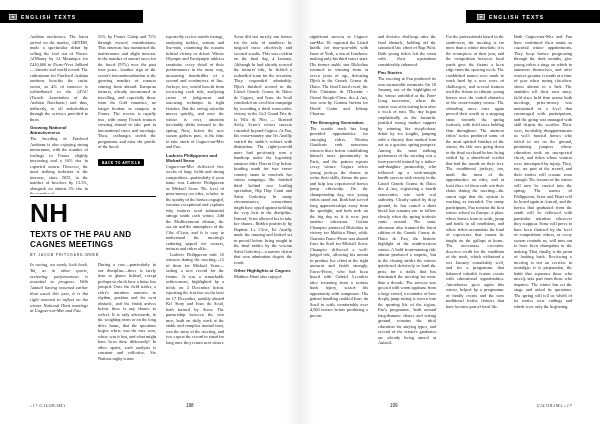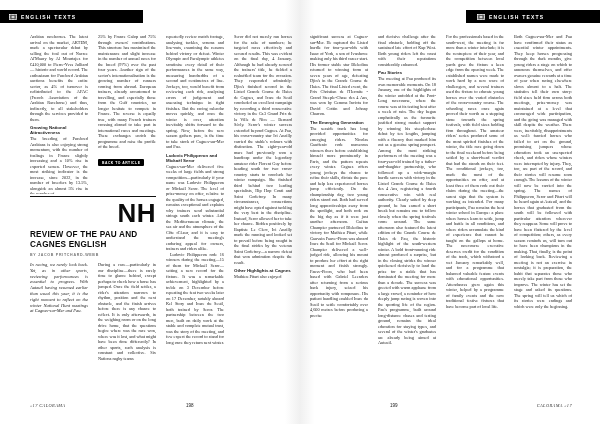--- a/index.html
+++ b/index.html
@@ -31,21 +31,21 @@
   .standfirst p{font-style:italic;font-size:4.5px;line-height:5.8px;}
   .chip{
     display:inline-block;margin-top:4px;background:#000;color:#fff;
     font-family:"Liberation Sans",sans-serif;font-weight:bold;
     font-size:3.4px;letter-spacing:0.5px;padding:1.5px 4px;border-radius:1px;
   }
   .feature{position:absolute;left:30px;top:196px;width:126px;}
   .feature .rule{border-top:0.8px solid #111;width:100%;}
   .kicker{
     font-family:"Liberation Sans",sans-serif;font-weight:bold;
-    font-size:26px;line-height:26px;margin-top:3px;letter-spacing:0.5px;color:#0a0a0a;text-align:right;
+    font-size:26px;line-height:26px;margin-top:3px;letter-spacing:0.5px;color:#0a0a0a;
   }
   .ftitle{
     margin-top:4px;font-family:"Liberation Sans",sans-serif;font-weight:bold;
     font-size:8.2px;line-height:9.6px;letter-spacing:0.2px;color:#0a0a0a;
   }
   .fbyline{
     margin-top:4px;font-family:"Liberation Sans",sans-serif;font-weight:bold;
     font-size:3.6px;letter-spacing:0.7px;color:#777;
   }
   .footer-item{
@@ -88,21 +88,21 @@
   </div>
 
   <div class="col" style="left:98px;top:34px;width:58px;height:160px;">
     <p>25% by France Galop and 75% through owners' contributions. This structure has maximised the maintenance and slight increase in the number of annual races for the breed (97%) over the past four years. Another sign of the sector's internationalisation is the growing number of runners coming from abroad. European trainers, already accustomed to travelling, and especially those from the Gulf countries, no longer hesitate to compete in France. The reverse is equally true, with many French trainers crossing abroad to take part in international races and meetings. These exchanges enrich the programme and raise the profile of the breed.</p>
     <span class="chip">BACK TO ARTICLE</span>
   </div>
 
   <div class="feature">
     <div class="rule"></div>
     <div class="kicker">NH</div>
-    <div class="ftitle">REVIEW OF THE PAU AND CAGNES ENGLISH</div>
+    <div class="ftitle">TEXTS OF THE PAU AND CAGNES MEETINGS</div>
     <div class="fbyline">BY JACOB PRITCHARD-WEBB</div>
   </div>
 
   <div class="col standfirst" style="left:30px;top:262px;width:58px;height:132px;">
     <p>In racing, we rarely look back. Yet, as in other sports, reviewing performances is essential to progress. With Auteuil having resumed earlier than usual this year, it is the right moment to reflect on the winter National Hunt meetings at Cagnes-sur-Mer and Pau.</p>
   </div>
 
   <div class="col" style="left:98px;top:262px;width:58px;height:132px;">
     <p>During a race—particularly in our discipline—there is rarely time to glance behind, except perhaps to check how a horse has jumped. Once the field settles, a rider's attention narrows to rhythm, position and the next obstacle, and the finish arrives before there is any chance to reflect. It is only afterwards, in the weighing room or on the long drive home, that the questions begin: where was the race won, where was it lost, and what might have been done differently? In other sports, such analysis is constant and collective. Six Nations rugby teams</p>
   </div>

